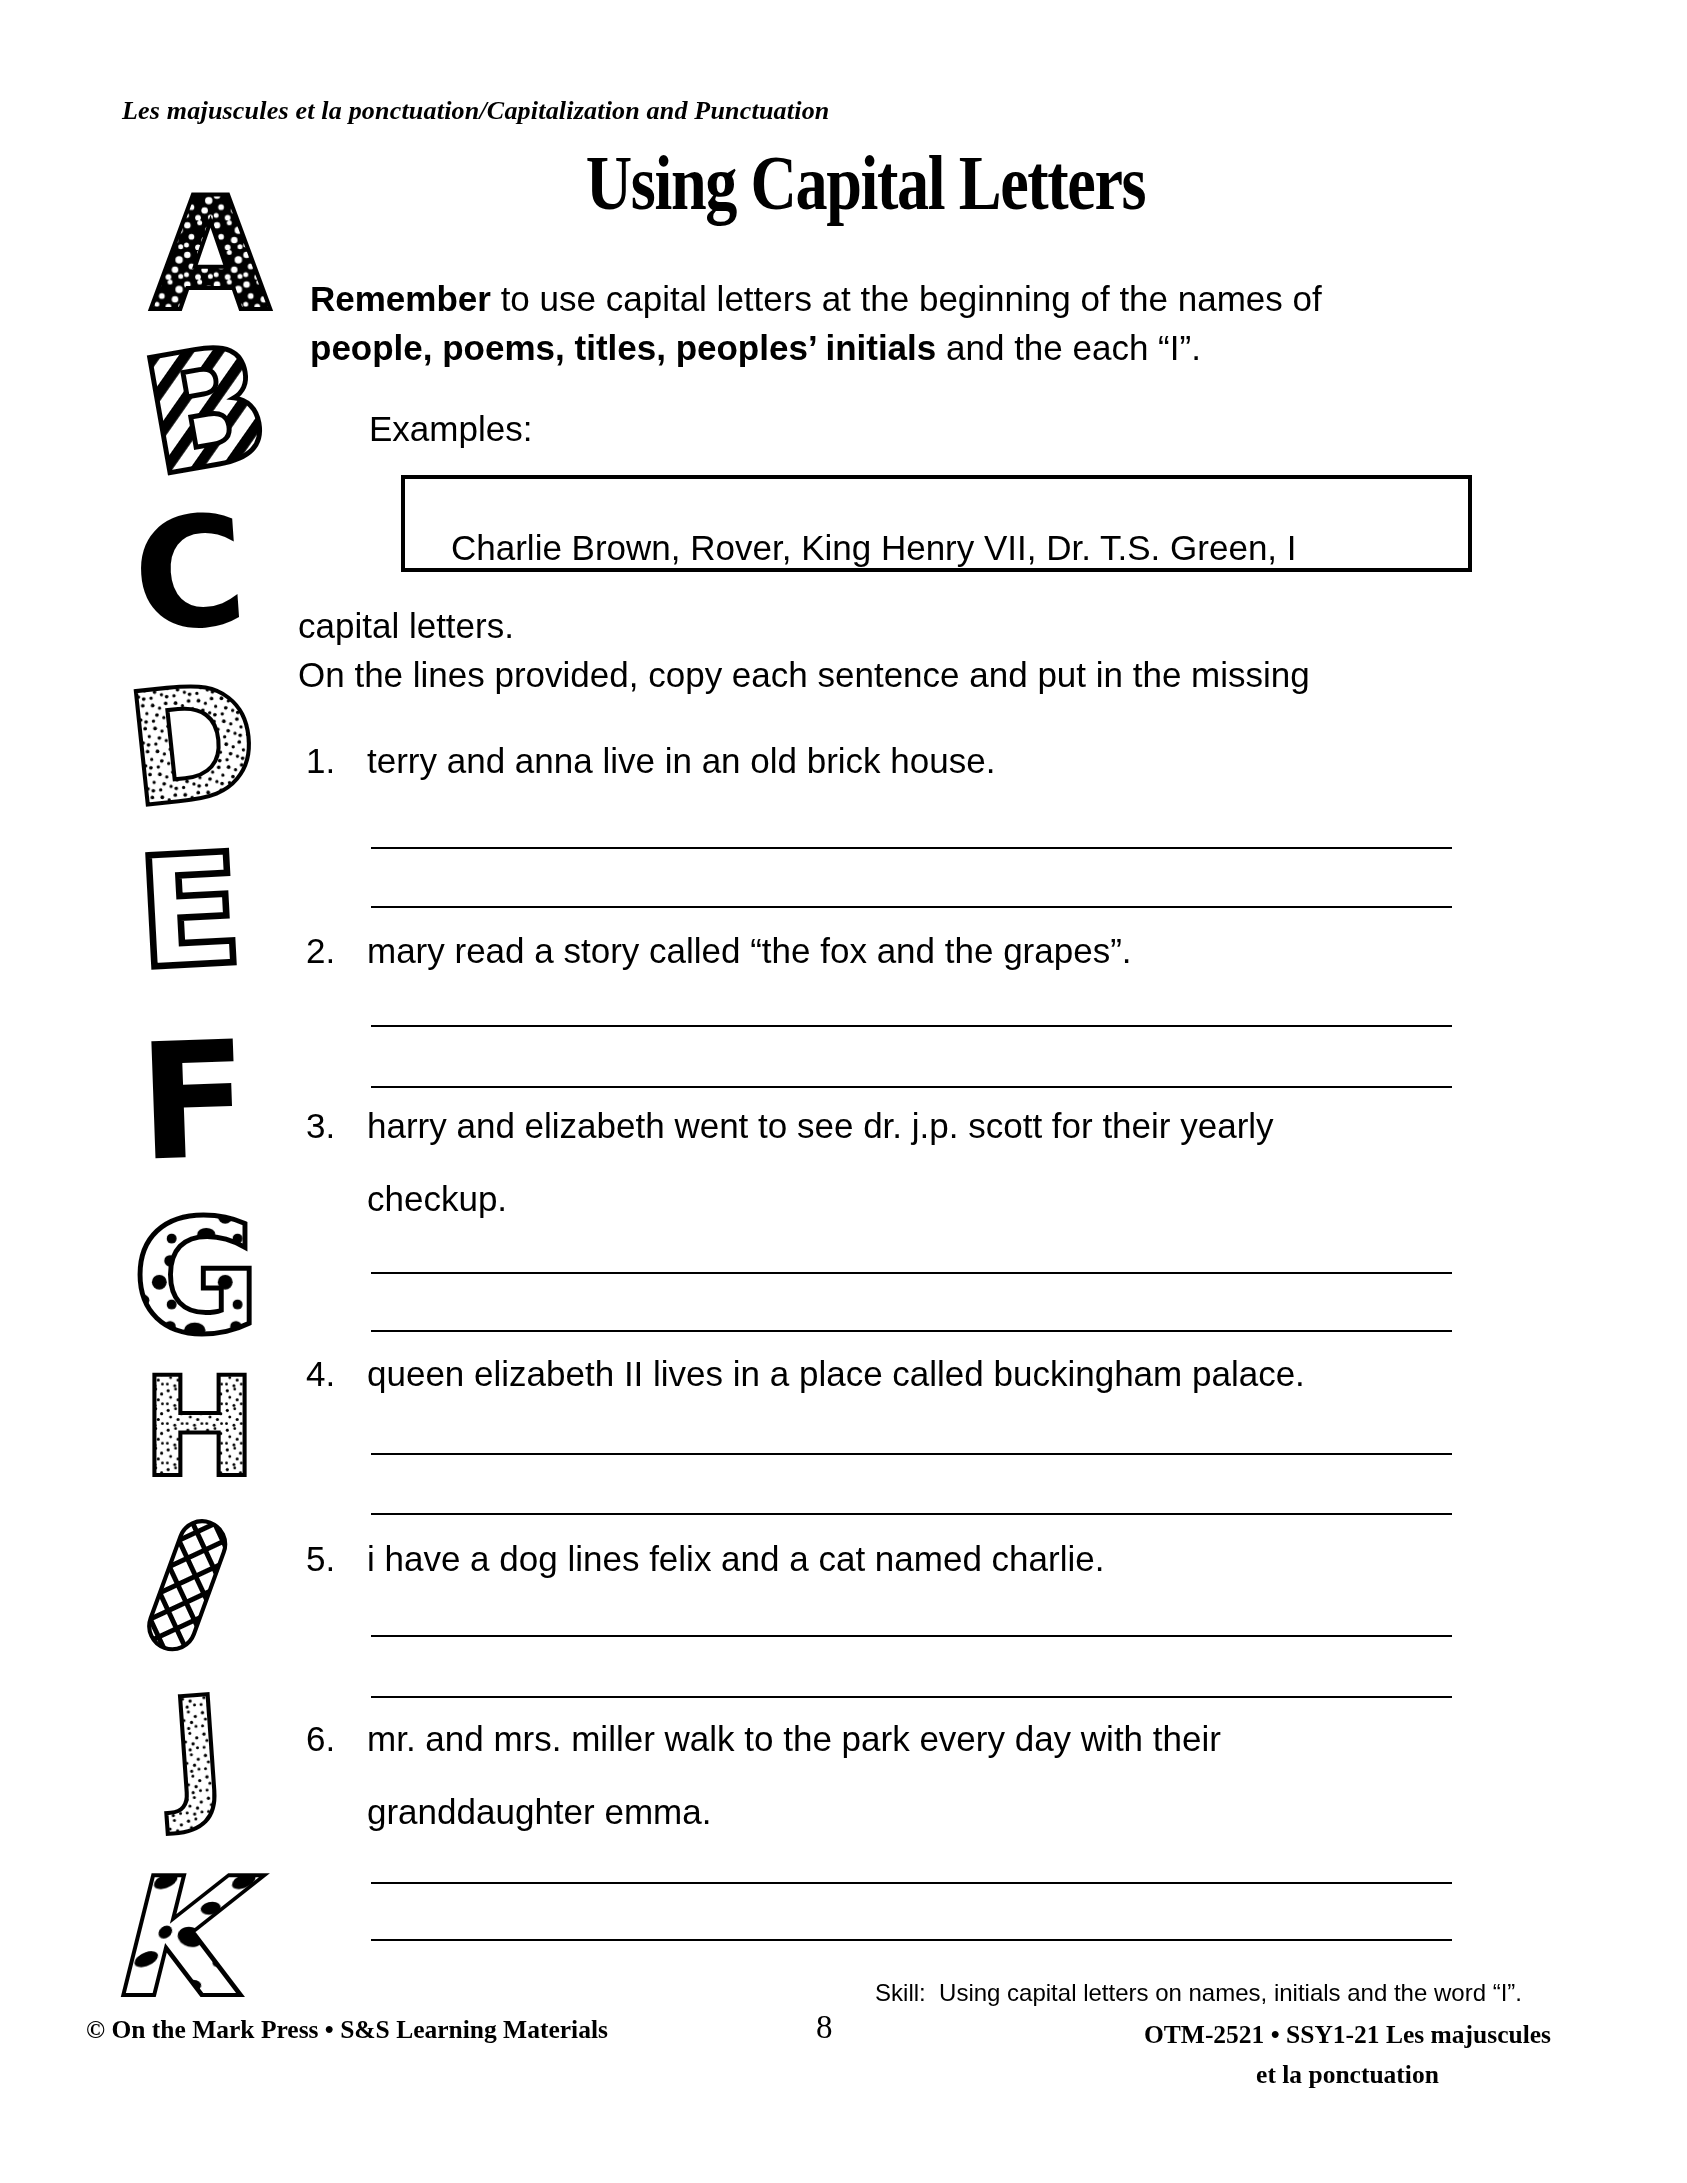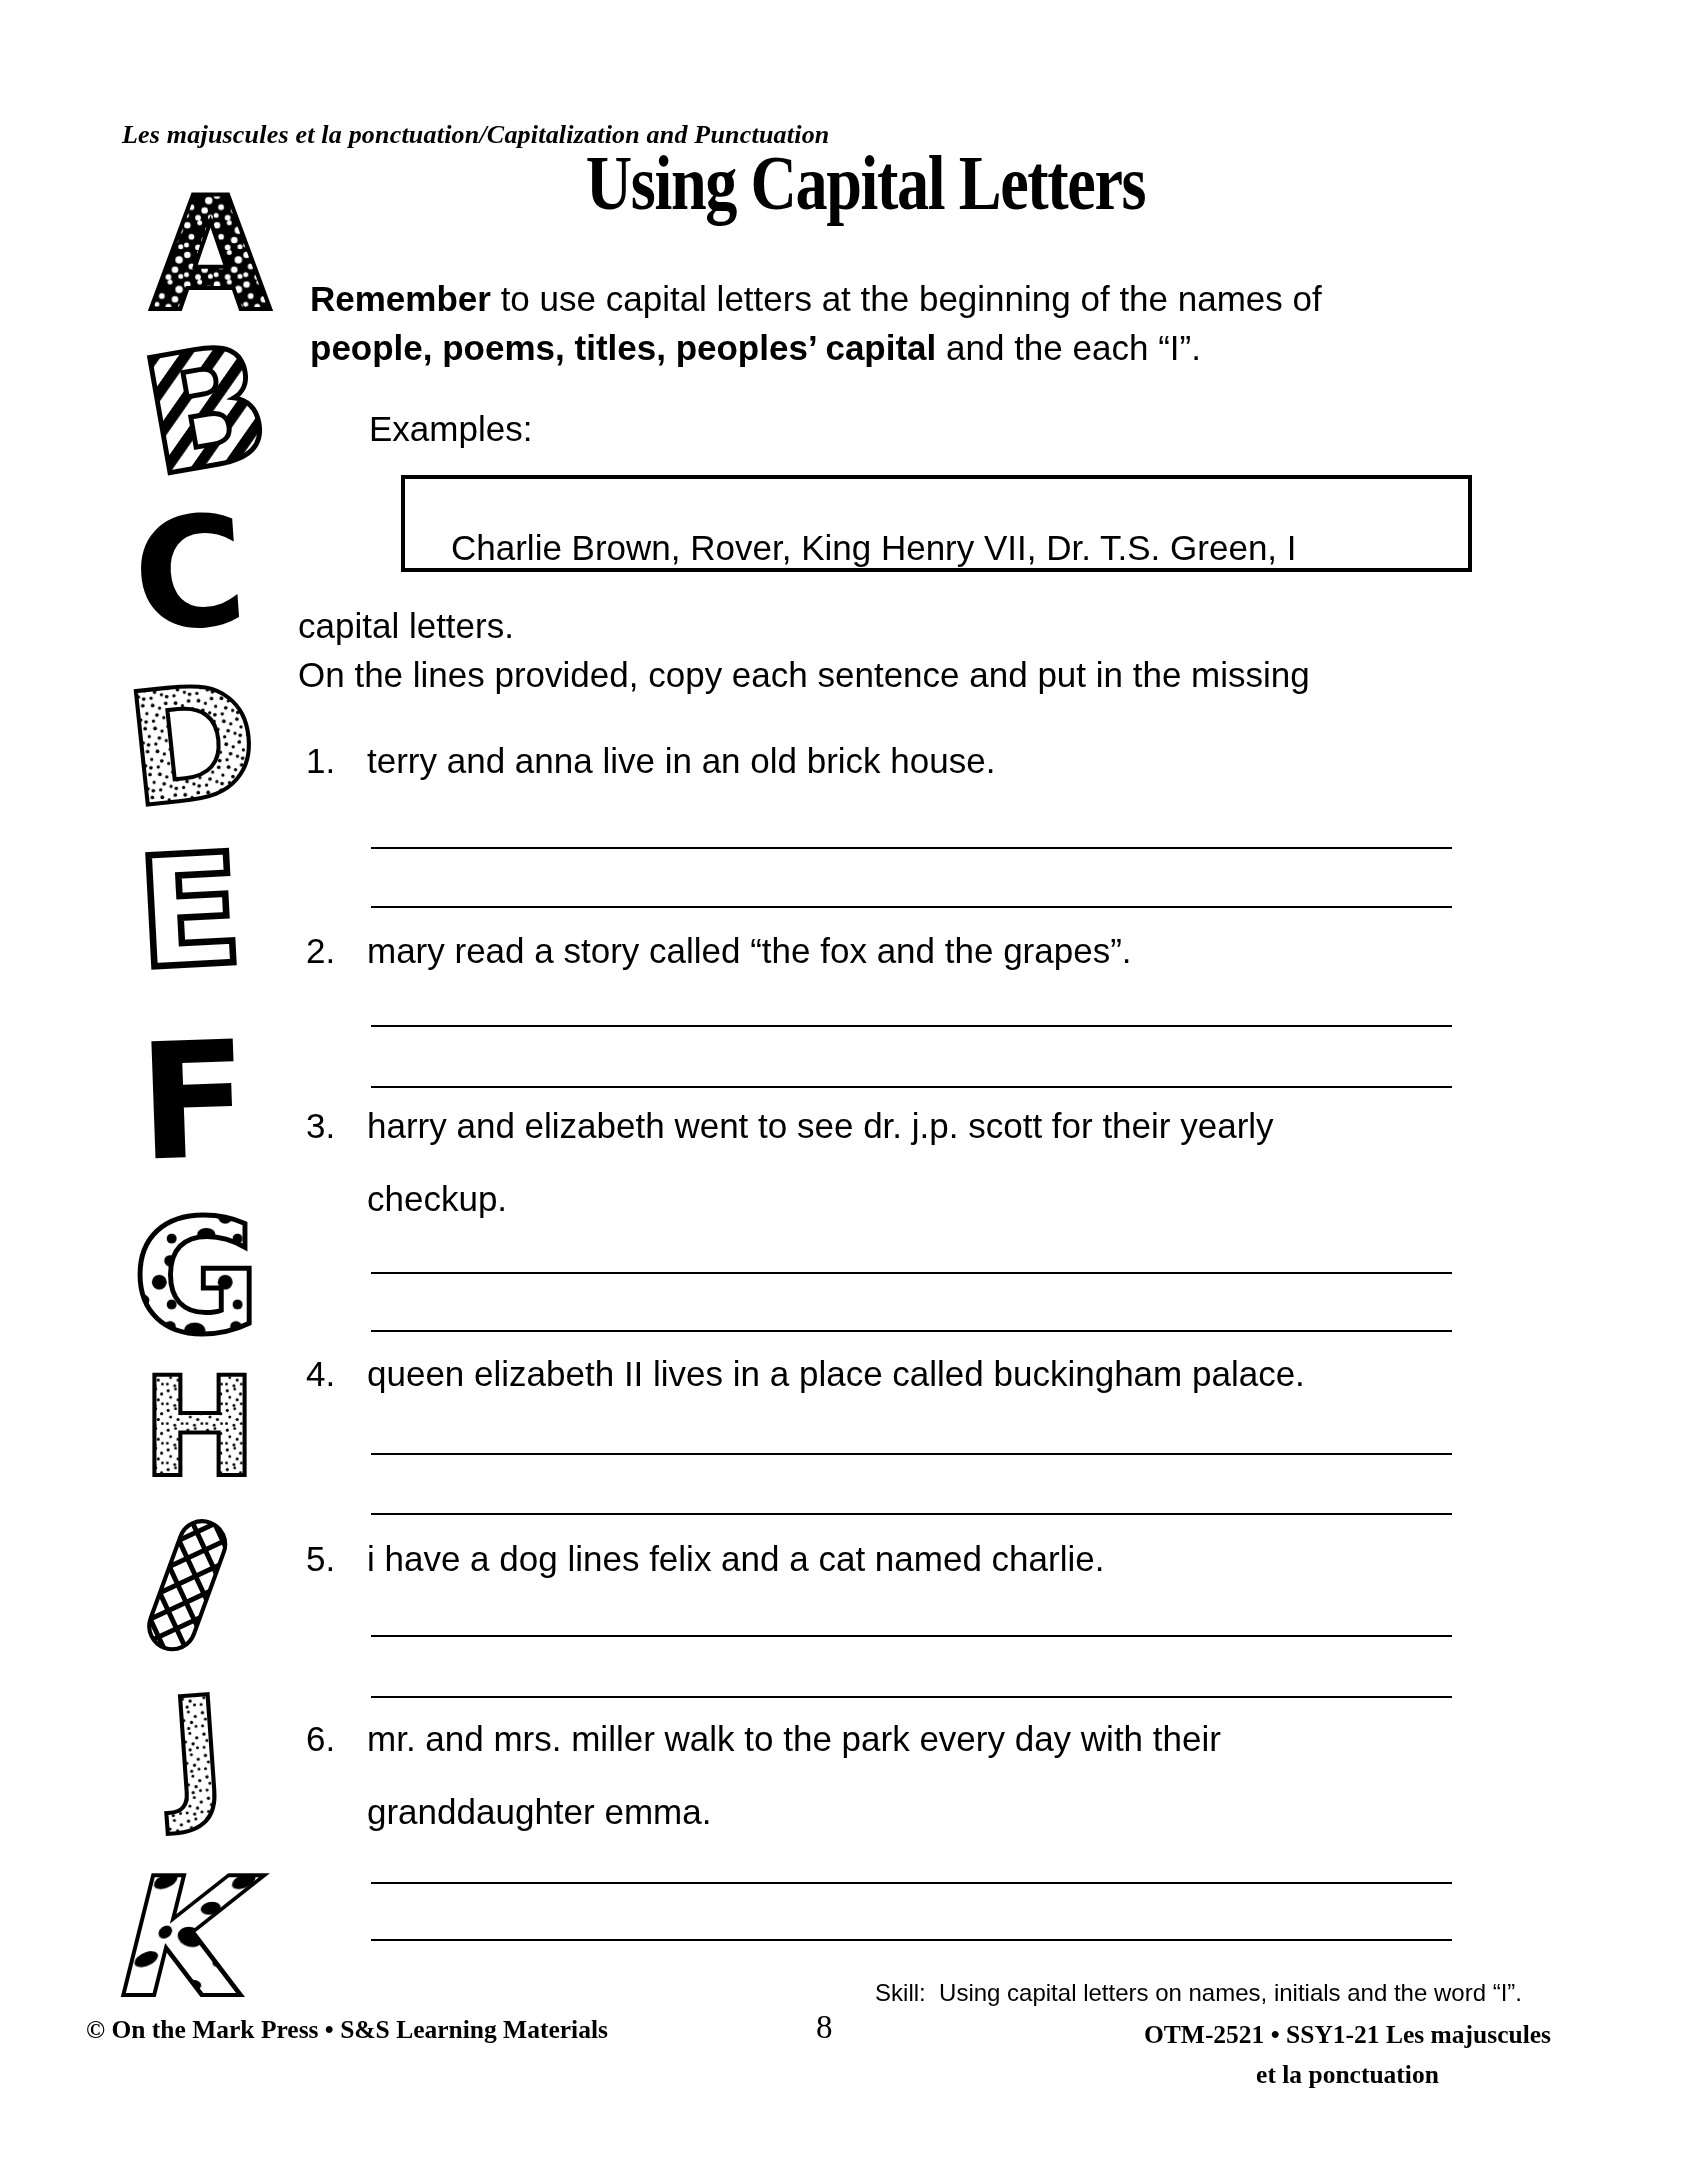--- a/index.html
+++ b/index.html
@@ -4,21 +4,21 @@
 <style>
   html,body{margin:0;padding:0;background:#fff;}
   .page{
     position:relative;width:1687px;height:2183px;background:#fff;
     font-family:"Liberation Sans",sans-serif;color:#000;overflow:hidden;
   }
   
   .series-header{
     position:absolute;left:122px;top:96px;
     font-family:"Liberation Serif",serif;font-style:italic;font-weight:bold;
-    font-size:26px;letter-spacing:0.2px;margin-top:24px;
+    font-size:26px;letter-spacing:0.2px;
   }
   .title{
     position:absolute;left:231px;top:138px;width:1269px;margin:0;text-align:center;
     font-family:"Liberation Serif",serif;font-weight:bold;font-size:73px;
     letter-spacing:-1.6px;transform:scale(.88,1.08);transform-origin:50% 0;
   }
   
   .alpha{position:absolute;}
   .alpha svg{overflow:visible;}
   
@@ -205,21 +205,21 @@
         <circle cx="85" cy="12" r="8" fill="#000"></circle>
             <circle cx="8" cy="60" r="7" fill="#000"></circle>
       </pattern>
         </defs>
       <text x="112" y="183" text-anchor="middle" font-family="DejaVu Sans" font-weight="bold" font-size="200" fill="url(#pk)" stroke="#000" stroke-width="5">K</text>
     </svg>
   </div>
 
   <p class="intro">
     <span class="ln"><b>Remember</b><span> to use capital letters at the beginning of the names of</span></span>
-    <span class="ln"><b>people, poems, titles, peoples’ capital</b><span> and the each “I”.</span></span>
+    <span class="ln"><b>people, poems, titles, peoples’ initials</b><span> and the each “I”.</span></span>
   </p>
 
   <div class="examples-label">Examples:</div>
 
   <div class="example-box">
     <span>Charlie Brown, Rover, King Henry VII, Dr. T.S. Green, I</span>
   </div>
 
   <p class="task">
     <span class="ln">capital letters.</span>

